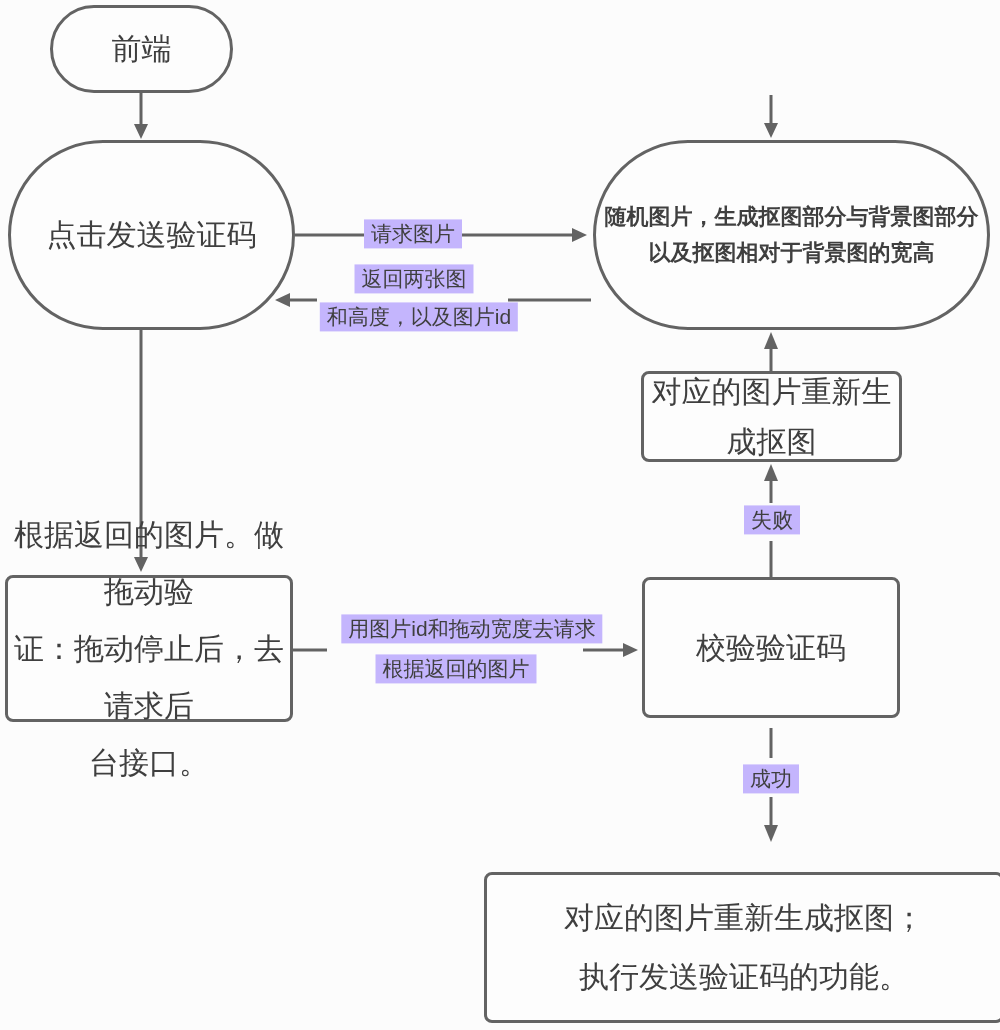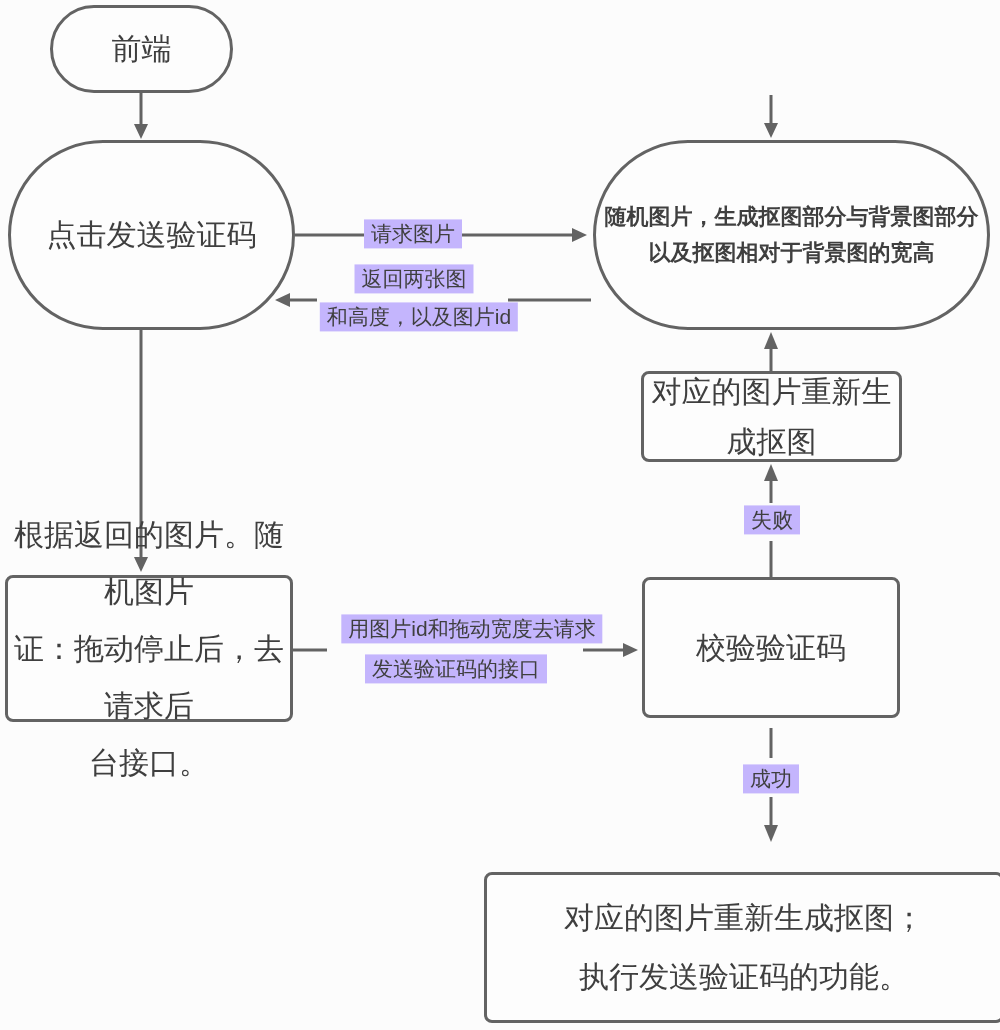--- a/index.html
+++ b/index.html
@@ -136,39 +136,39 @@
   <div class="node stadium-lg n-random">
     <div>随机图片，生成抠图部分与背景图部分</div>
     <div>以及抠图相对于背景图的宽高</div>
   </div>
 
   <div class="node rect n-regen">
     <span>对应的图片重新生成抠图</span>
   </div>
 
   <div class="node rect n-dragbox">
-    <div>根据返回的图片。随机图片</div>
+    <div>根据返回的图片。做拖动验</div>
     <div>证：拖动停止后，去请求后</div>
     <div>台接口。</div>
   </div>
 
   <div class="node rect n-verify">
     <span>校验验证码</span>
   </div>
 
   <div class="node rect n-final">
     <div>对应的图片重新生成抠图；</div>
     <div>执行发送验证码的功能。</div>
   </div>
 
   <div class="edge-label l-request">请求图片</div>
 
   <div class="edge-label l-return1">返回两张图</div>
   <div class="edge-label l-return2">和高度，以及图片id</div>
 
   <div class="edge-label l-api1">用图片id和拖动宽度去请求</div>
-  <div class="edge-label l-api2">发送验证码的接口</div>
+  <div class="edge-label l-api2">根据返回的图片</div>
 
   <div class="edge-label l-fail">失败</div>
 
   <div class="edge-label l-success">成功</div>
 
 </div>
 
 </body></html>

